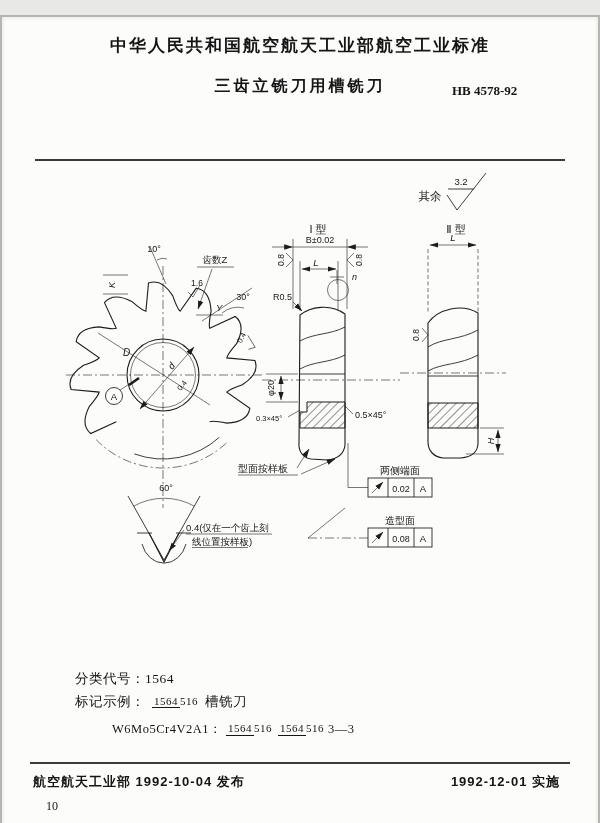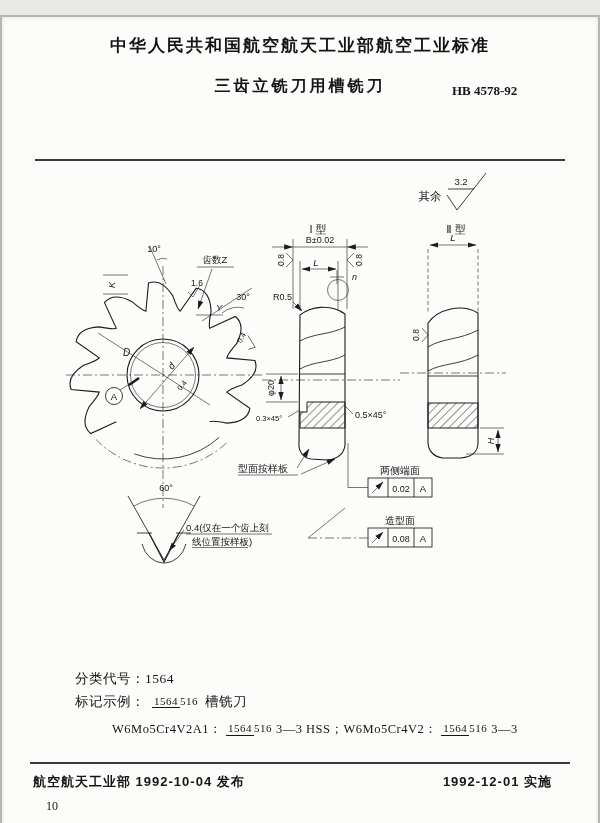--- a/index.html
+++ b/index.html
@@ -15,21 +15,21 @@
   .rule1{top:144px;}
   .rule2{top:747px;left:30px;width:540px;}
   .note{font-family:"Liberation Serif",serif;font-size:13.5px;letter-spacing:0.5px;}
   .ncls{top:655px;left:75px;}
   .nexp{top:678px;left:75px;display:flex;align-items:center;gap:5px;}
   .nspec{top:706px;left:112px;display:flex;align-items:center;gap:2px;font-size:12.5px;}
   .frac{display:inline-flex;flex-direction:row;text-align:center;line-height:1.05;font-size:11px;margin:0 2px;}
   .fnum{border-bottom:1.2px solid #151515;padding:0 2px;}
   .ftr{top:758px;font-size:13px;font-weight:bold;letter-spacing:1px;}
   .ftrL{left:33px;}
-  .ftrR{right:48px;}
+  .ftrR{right:40px;}
   .pgno{top:784px;left:46px;font-size:12px;font-family:"Liberation Serif",serif;}
   svg text{font-family:"Liberation Sans",sans-serif;fill:#151515;}
   .s1{stroke:#1c1c1c;stroke-width:1.1;fill:none;}
   .s09{stroke:#1c1c1c;stroke-width:0.85;fill:none;}
   .s0{stroke:#1c1c1c;stroke-width:0.6;fill:none;}
   .sd{stroke:#1c1c1c;stroke-width:0.6;fill:none;stroke-dasharray:9 3 2 3;}
   .sdd{stroke:#1c1c1c;stroke-width:0.6;fill:none;stroke-dasharray:4 2.5;}
 </style>
 </head>
 <body>
@@ -233,21 +233,20 @@
     </span>
     <span>槽铣刀</span>
   </div>
 
   <div class="abs note nspec">
     <span>W6Mo5Cr4V2A1：</span>
     <span class="frac">
       <span class="fnum">1564</span>
       <span>516</span>
     </span>
-    <span>3—3 HSS；W6Mo5Cr4V2：</span>
     <span class="frac">
       <span class="fnum">1564</span>
       <span>516</span>
     </span>
     <span>3—3</span>
   </div>
 
   <div class="abs rule rule2"></div>
   <div class="abs ftr ftrL">航空航天工业部 1992-10-04 发布</div>
   <div class="abs ftr ftrR">1992-12-01 实施</div>

